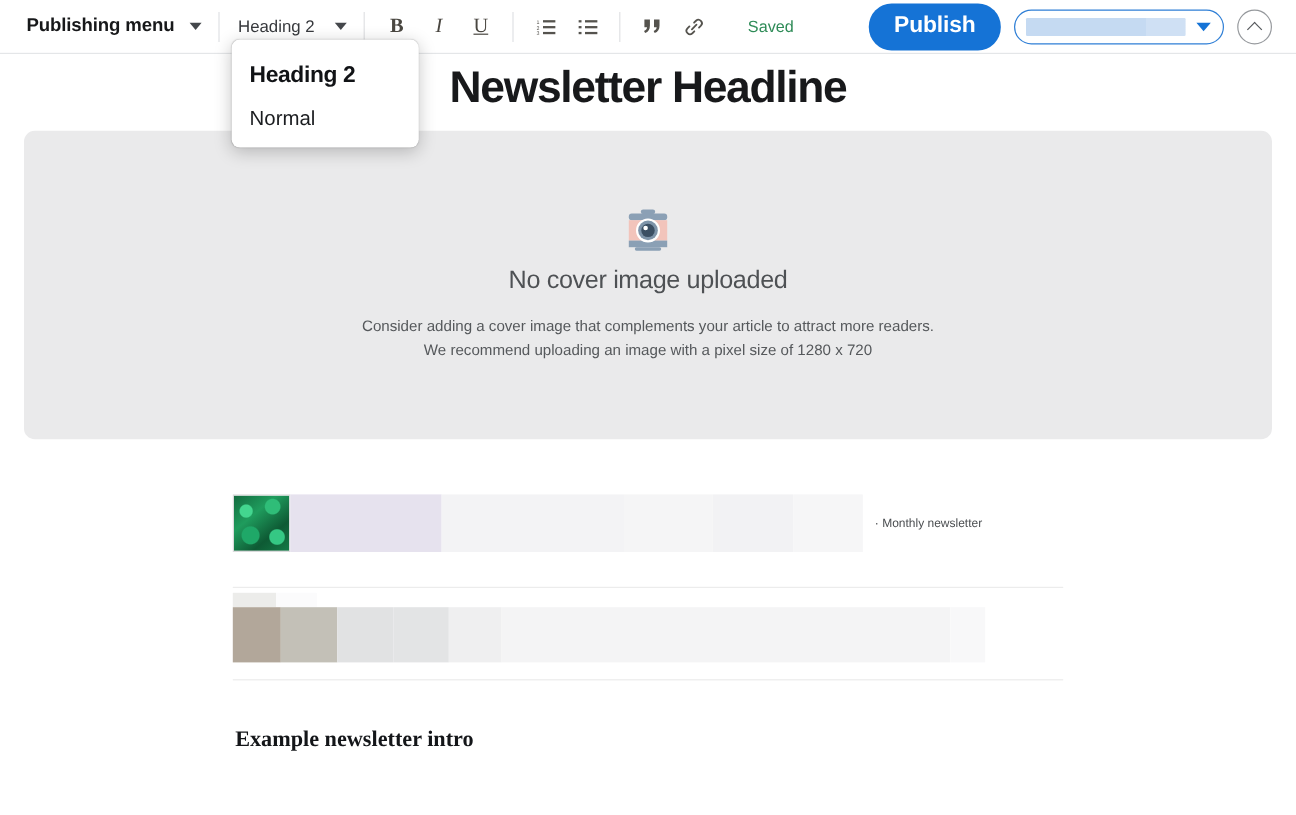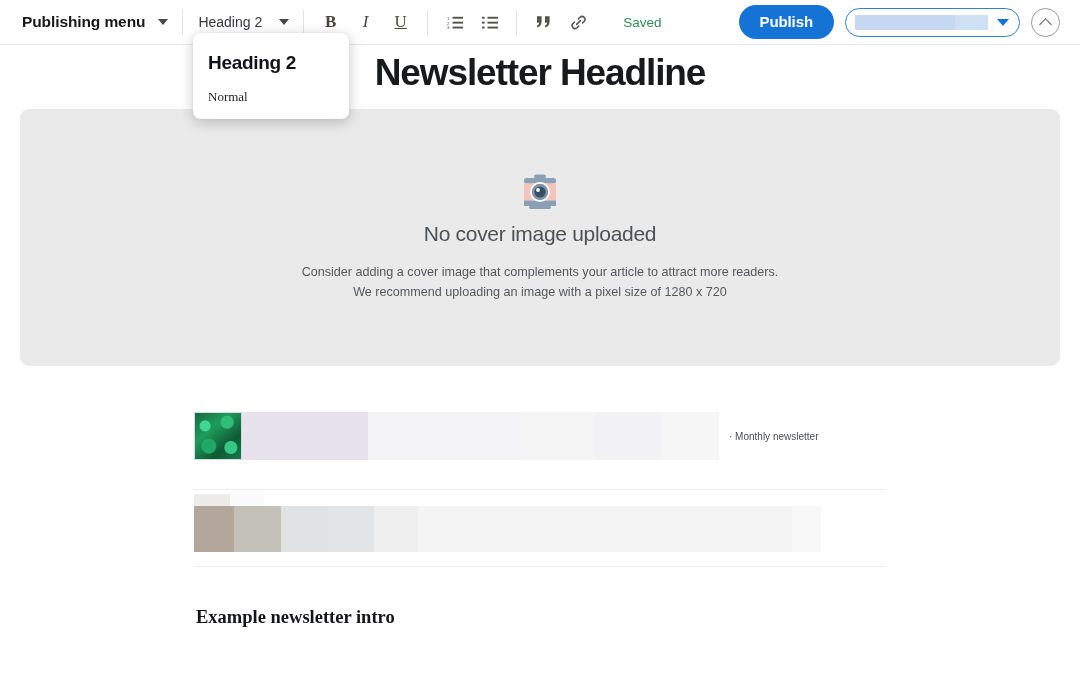--- a/index.html
+++ b/index.html
@@ -63,21 +63,21 @@
     font-size: 13.5px; color: #2e8b57; margin-left: 18px;
     white-space: nowrap;
   }
 
   .tb-right {
     margin-left: auto; display: flex; align-items: center;
     gap: 11px; padding-right: 20px;
   }
   .publish-btn {
     background: #1573d6; color: #fff;
-    font-size: 15px; font-weight: bold;
+    font-size: 19px; font-weight: bold;
     border: none; border-radius: 19px;
     padding: 8px 21px 9px; cursor: pointer;
     font-family: "Liberation Sans", sans-serif;
     letter-spacing: -0.1px;
   }
   .pill-select {
     width: 175px; height: 29px;
     border: 1.6px solid #2f7fd6; border-radius: 16px;
     background: #fff; display: flex; align-items: center;
     padding: 0 10px 0 9px; cursor: pointer;
@@ -114,21 +114,21 @@
     box-shadow: 0 3px 14px rgba(0,0,0,0.22), 0 0 1px rgba(0,0,0,0.18);
     padding: 11px 0 9px; z-index: 60;
   }
   .style-menu-item {
     padding: 5px 0 5px 15px; cursor: pointer; color: #111316;
     white-space: nowrap;
   }
   .style-menu-item.h1 { font-size: 23px; font-weight: bold; letter-spacing: -0.4px; }
   .style-menu-item.h2 { font-size: 19px; font-weight: bold; letter-spacing: -0.3px; padding-top: 8px; }
   .style-menu-item.normal {
-    font-size: 13px; font-family: Liberation Serif, serif;
+    font-size: 17px; font-family: Liberation Sans, sans-serif;
     padding-top: 10px; color: #1b1d20;
   }
 
   
   .headline-row {
     position: absolute; left: 0; top: 52px; width: 1080px;
     display: flex; justify-content: center;
     z-index: 10;
   }
   .headline {

